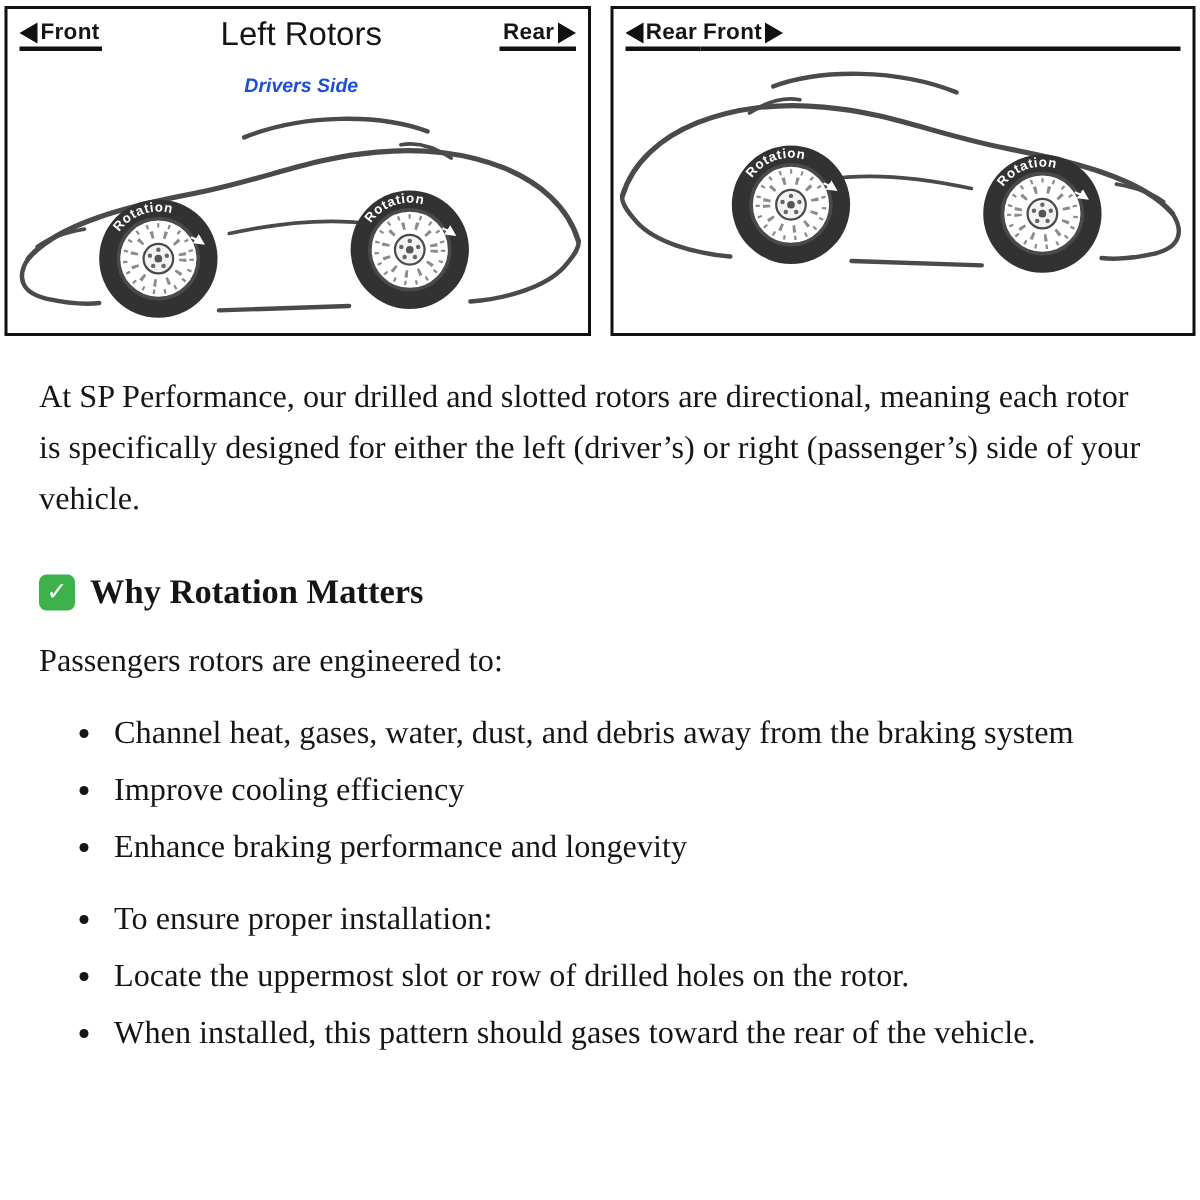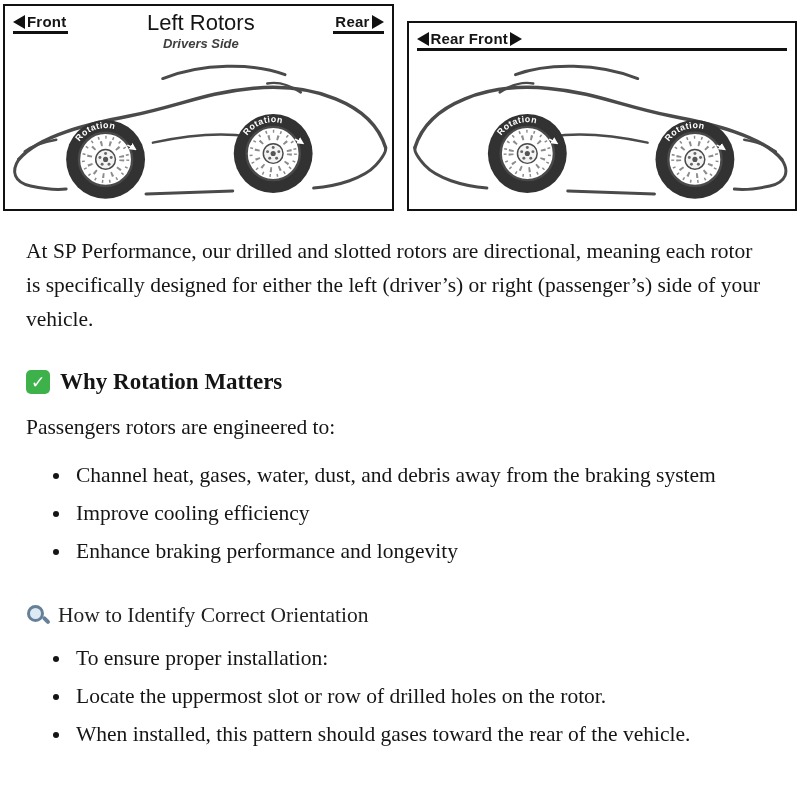--- a/index.html
+++ b/index.html
@@ -9,21 +9,20 @@
     font-family: "Liberation Serif", serif;
     color: #151515;
   }
   .page { width: 800px; }
 
   
   .diagrams {
     display: flex;
     gap: 13px;
     padding: 4px 3px 2px 3px;
-    align-items: flex-end;
   }
   .panel {
     flex: 1;
     border: 2px solid #111;
     background: #fff;
     overflow: hidden;
   }
   .panel-header {
     display: grid;
     grid-template-columns: auto 1fr auto;
@@ -52,22 +51,22 @@
     font-family: "Liberation Sans", sans-serif;
     font-weight: normal;
     font-size: 22px;
     line-height: 1.05;
   }
   .title-sub {
     font-family: "Liberation Sans", sans-serif;
     font-weight: bold;
     font-style: italic;
     font-size: 13px;
-    margin-top: 2px;
-    color: #404040;
+    margin-top: 15px;
+    color: #1d4ed8;
   }
   .car-svg { display: block; width: 100%; height: auto; margin-top: -2px; }
   .rot {
     font-family: "Liberation Sans", sans-serif;
     font-size: 9px;
     font-weight: bold;
     fill: #ffffff;
     letter-spacing: .5px;
   }
 
@@ -258,24 +257,20 @@
     </div>
 
     <p class="para">Passengers rotors are engineered to:</p>
 
     <ul class="bullets">
       <li>Channel heat, gases, water, dust, and debris away from the braking system</li>
       <li>Improve cooling efficiency</li>
       <li>Enhance braking performance and longevity</li>
     </ul>
 
-    <div class="h-minor">
-      <span class="mag-icon"></span>
-      <span>How to Identify Correct Orientation</span>
-    </div>
 
     <ul class="bullets">
       <li>To ensure proper installation:</li>
       <li>Locate the uppermost slot or row of drilled holes on the rotor.</li>
       <li>When installed, this pattern should gases toward the rear of the vehicle.</li>
     </ul>
 
   </div>
 </div>
 

